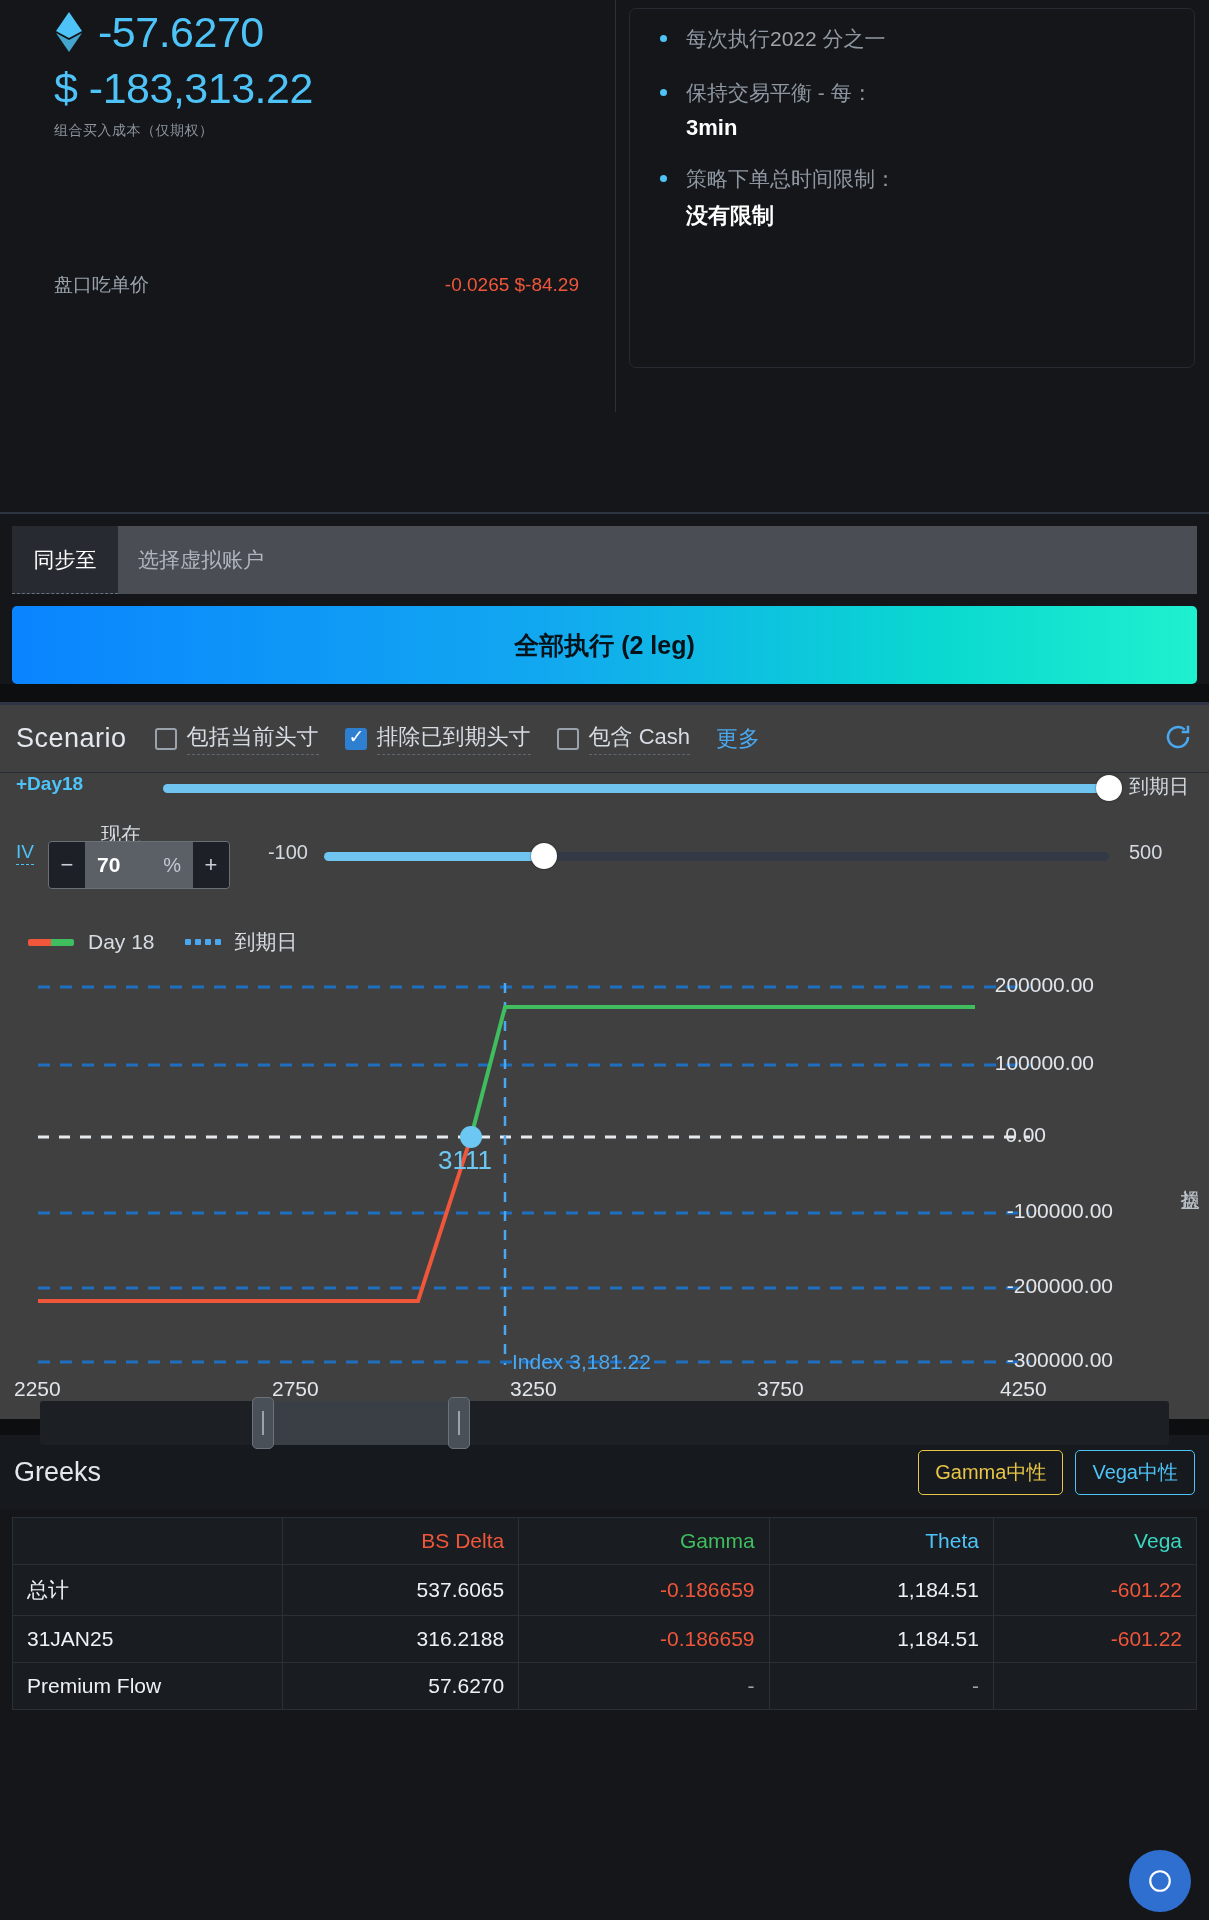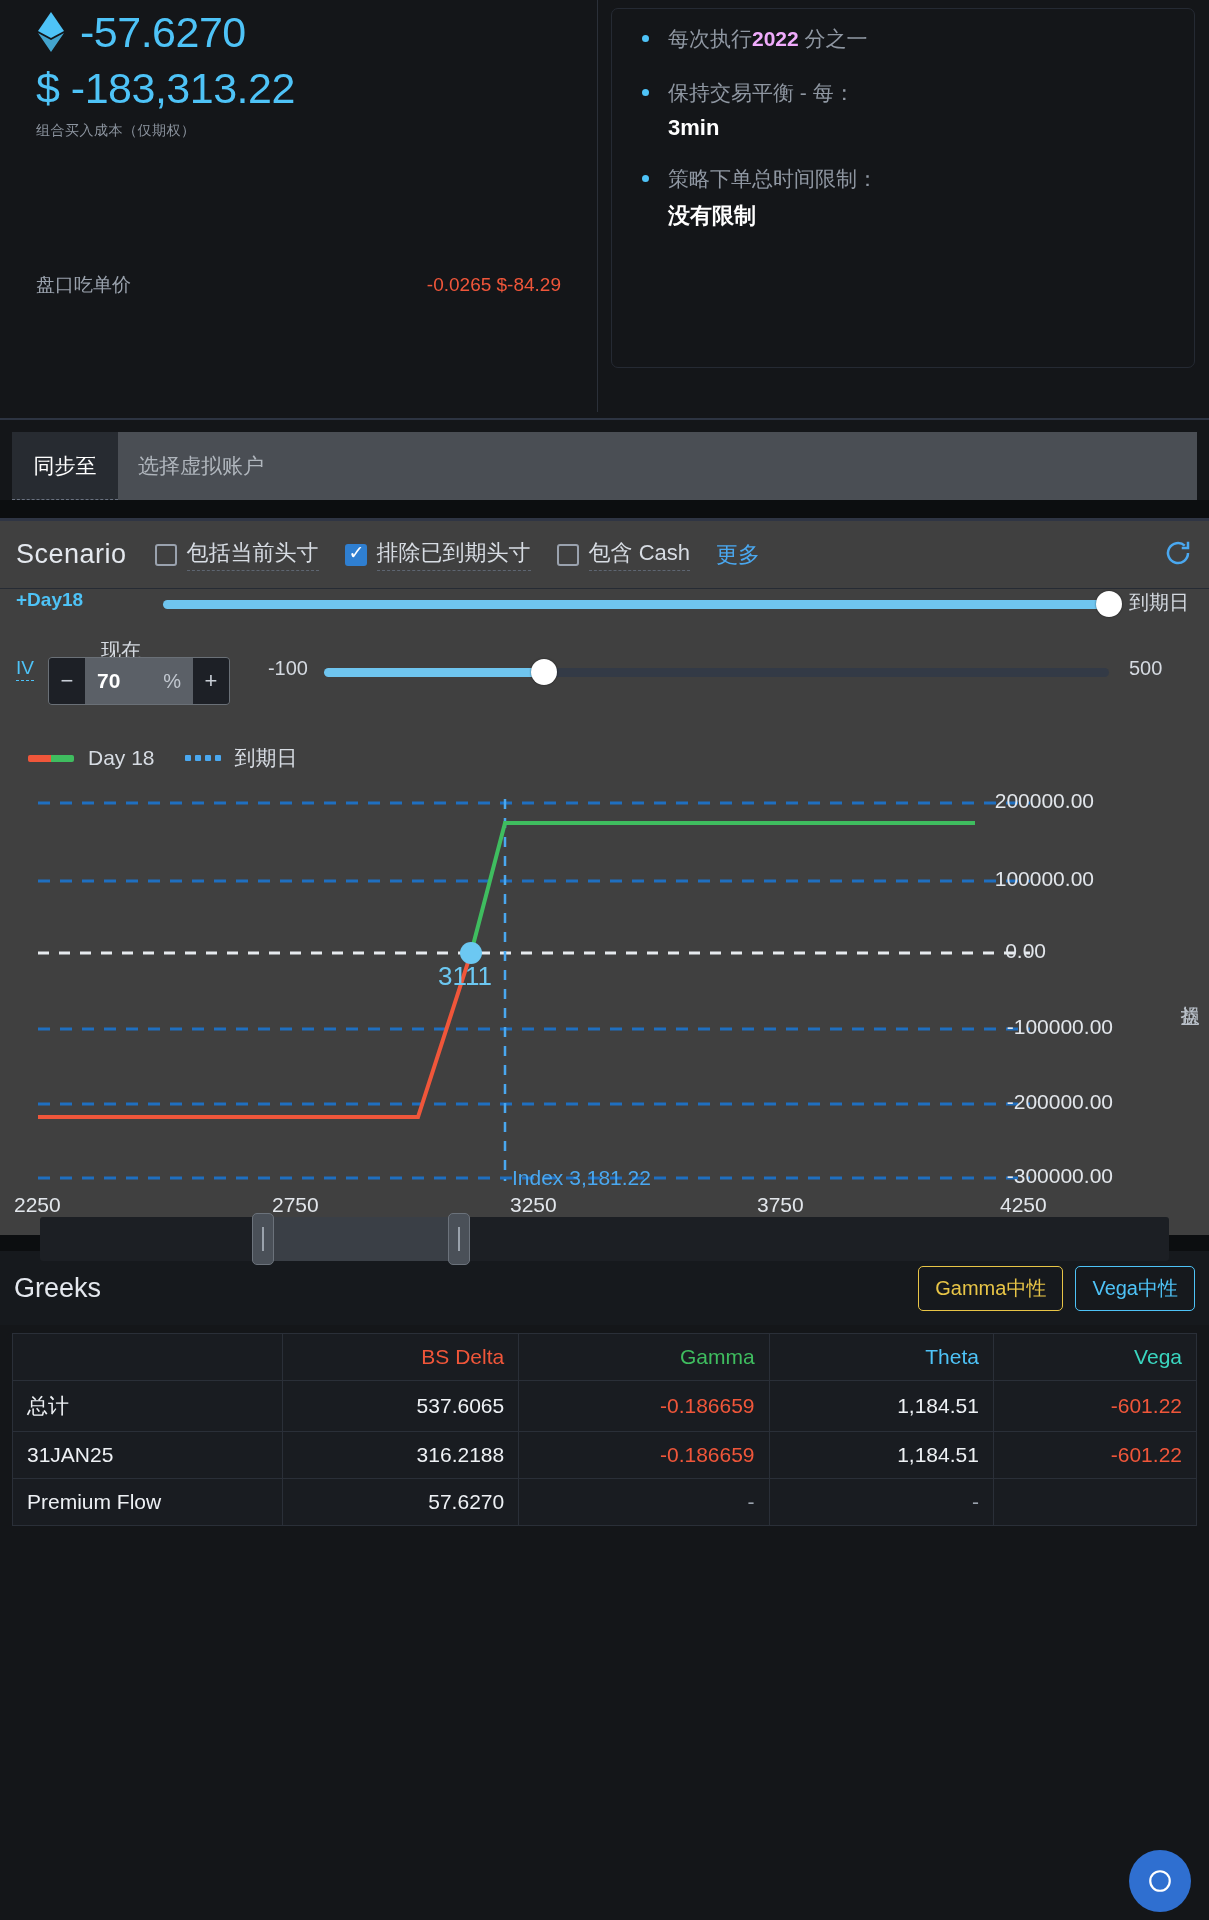--- a/index.html
+++ b/index.html
@@ -6,21 +6,21 @@
   html, body {
     width: 1209px; height: 1920px;
     background: #0f1114;
     font-family: "Liberation Sans", sans-serif;
     color: #c8cdd4;
     overflow: hidden;
   }
   .screen { position: relative; width: 1209px; height: 1920px; background: #141619; }
 
   
-  .top-area { display: flex; height: 418px; background: #141619; position: relative; }
+  .top-area { display: flex; height: 512px; background: #141619; position: relative; margin-left: 18px; }
   .top-divider {
     position: absolute; left: 597px; top: 0; width: 1px; height: 412px;
     background: #2b3039;
   }
   .top-left { width: 597px; padding: 0 36px; position: relative; }
   .top-right { flex: 1; padding: 0 14px; position: relative; }
 
   .cost-row { display: flex; align-items: center; gap: 14px; margin-top: 6px; }
   .eth-glyph { width: 30px; height: 44px; position: relative; flex: 0 0 auto; }
   .eth-glyph svg { display: block; }
@@ -47,21 +47,21 @@
     border: 1px solid #252a33; border-radius: 7px;
     margin-top: 8px; padding: 14px 22px 22px 22px; height: 360px;
   }
   ul.bullets { list-style: none; }
   ul.bullets li { position: relative; padding-left: 34px; margin-bottom: 22px; }
   ul.bullets li::before {
     content: ""; position: absolute; left: 8px; top: 12px;
     width: 7px; height: 7px; border-radius: 50%; background: #4ec3f7;
   }
   .b-text { font-size: 21px; color: #8f97a2; line-height: 32px; }
-  .b-text b { color: #f0abfc; font-weight: 700; }
+  .b-text b { color: #a3a3a3; font-weight: 400; }
   .b-val { font-size: 22px; color: #ffffff; font-weight: 700; margin-top: 6px; display: block; }
 
   
   .sep-line { height: 2px; background: #2d3442; width: 100%; }
   .sync-row { display: flex; height: 68px; margin: 12px 12px 0 12px; }
   .sync-label {
     width: 106px; background: #272b31; color: #ffffff; font-size: 21px;
     display: flex; align-items: center; justify-content: center;
     border-bottom: 1px dashed #6a7280;
   }
@@ -267,20 +267,21 @@
 
   <div class="sep-line"></div>
 
   <div class="sync-row">
     <div class="sync-label">同步至</div>
     <div class="sync-input">
       <span class="ph">选择虚拟账户</span>
     </div>
   </div>
 
+  <div class="exec-btn">全部执行 (2 leg)</div>
 
   <div class="gap-dark"></div>
 
   <div class="scenario">
 
     <div class="sc-head">
       <span class="sc-title">Scenario</span>
 
       <div class="cb-item">
         <span class="cbox"></span>

